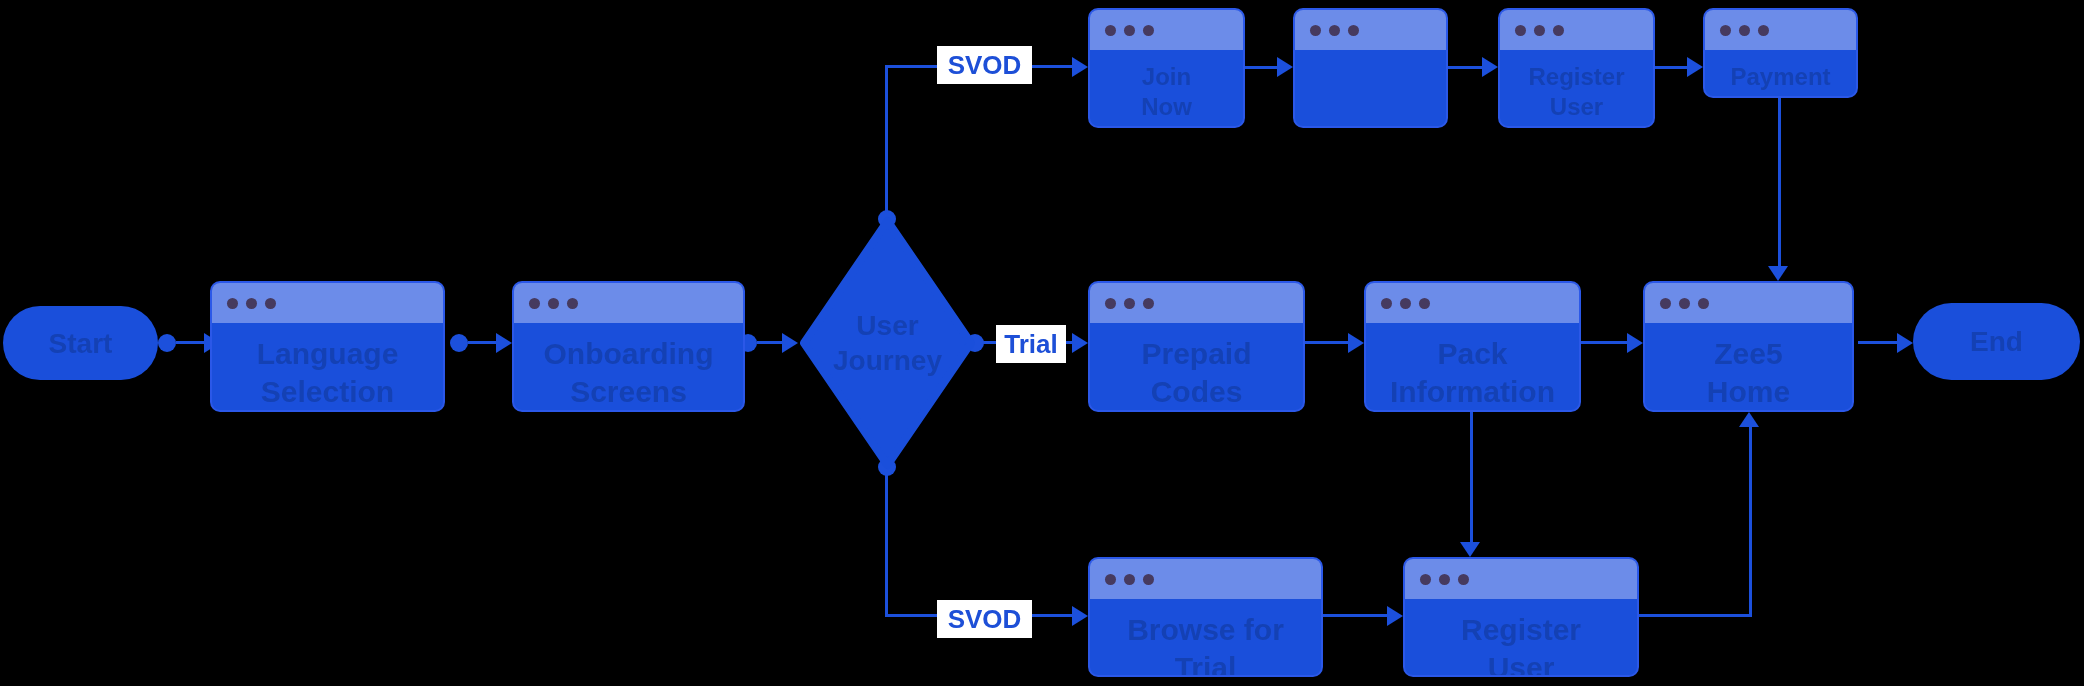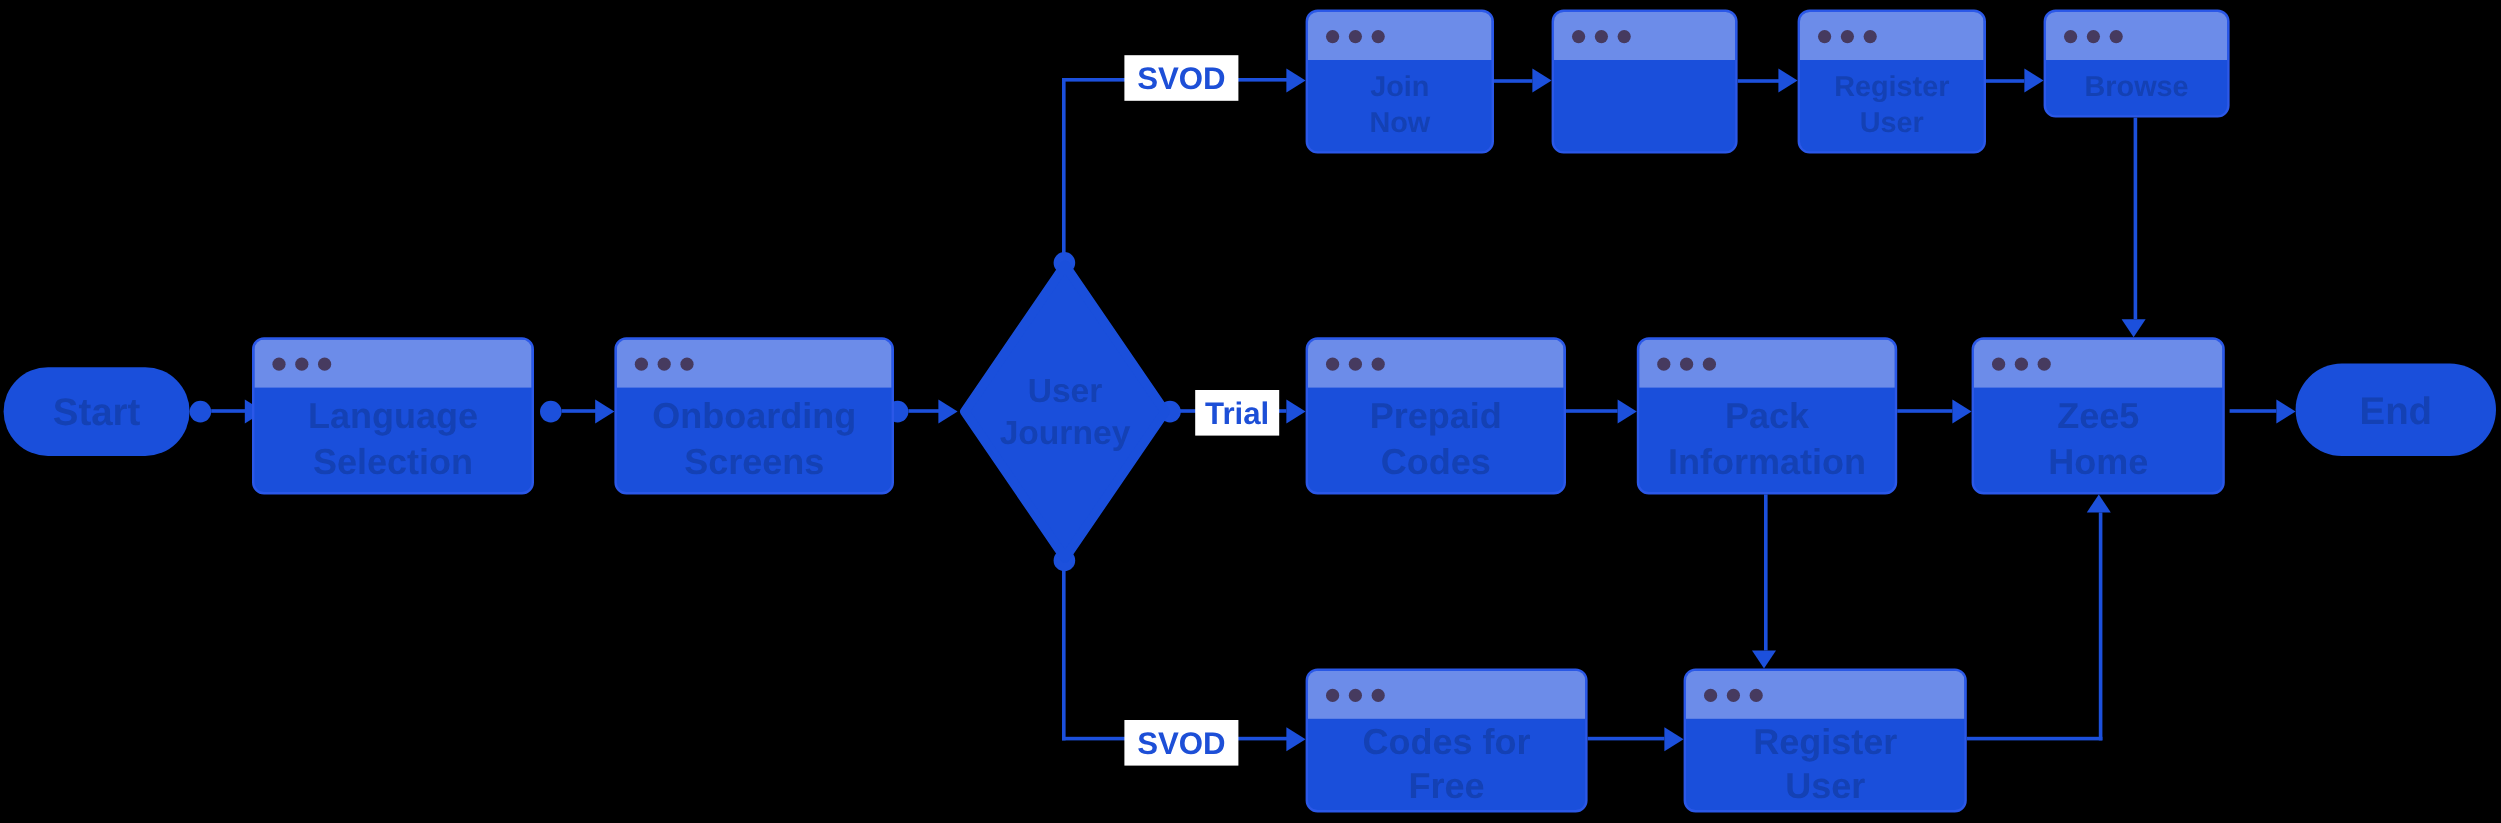--- a/index.html
+++ b/index.html
@@ -24,32 +24,32 @@
     background:var(--node_fill);border:2px solid var(--node_border);
     display:flex;flex-direction:column;z-index:3;
   }
   .node .titlebar{
     height:40px;flex:none;background:var(--header_fill);
     display:flex;align-items:center;padding-left:15px;gap:8px;
   }
   .wdot{width:11px;height:11px;border-radius:50%;background:var(--window_dots);flex:none;}
   .node .body{
     flex:1;display:flex;align-items:center;justify-content:center;text-align:center;
-    padding:0 26px;
+    padding:12px 26px;
   }
   .node-label{
     font-weight:bold;color:var(--node_text);font-size:30px;line-height:1.25;
   }
   .node.sm .node-label{font-size:24px;}
   
   .pill{
     position:absolute;border-radius:999px;background:var(--node_fill);
     display:flex;align-items:center;justify-content:center;z-index:3;
   }
-  .pill .node-label{font-size:32px;}
+  .pill .node-label{font-size:28px;}
   
   .decision{position:absolute;z-index:3;}
   .decision svg{display:block;}
   .decision polygon{fill:var(--node_fill);stroke:var(--node_fill);stroke-width:8;stroke-linejoin:round;}
   .decision .node-label{
     position:absolute;inset:0;display:flex;align-items:center;justify-content:center;
     text-align:center;font-size:28px;padding:0 34px;
   }
   
   .h-line,.v-line{position:absolute;background:var(--connector);z-index:1;}
@@ -165,21 +165,21 @@
   <div class="h-line" style="left:1655px;top:66px;width:32px"></div>
   <div class="arrow-r" style="left:1687px;top:57px"></div>
 
   <div class="node sm" style="left:1703px;top:8px;width:155px;height:90px">
     <div class="titlebar">
       <span class="wdot"></span>
       <span class="wdot"></span>
       <span class="wdot"></span>
     </div>
     <div class="body">
-      <span class="node-label">Browse</span>
+      <span class="node-label">Payment</span>
     </div>
   </div>
   <div class="v-line" style="left:1778px;top:98px;height:168px"></div>
   <div class="arrow-d" style="left:1768px;top:266px"></div>
 
   <div class="h-line" style="left:982px;top:341px;width:90px"></div>
   <div class="arrow-r" style="left:1072px;top:333px"></div>
   <div class="branch-label" style="left:996px;top:325px;width:70px;height:38px">
     <span>Trial</span>
   </div>
@@ -236,21 +236,21 @@
     <span>SVOD</span>
   </div>
 
   <div class="node" style="left:1088px;top:557px;width:235px;height:120px">
     <div class="titlebar">
       <span class="wdot"></span>
       <span class="wdot"></span>
       <span class="wdot"></span>
     </div>
     <div class="body">
-      <span class="node-label">Codes for Free</span>
+      <span class="node-label">Browse for Trial</span>
     </div>
   </div>
   <div class="h-line" style="left:1323px;top:614px;width:64px"></div>
   <div class="arrow-r" style="left:1387px;top:606px"></div>
 
   <div class="node" style="left:1403px;top:557px;width:236px;height:120px">
     <div class="titlebar">
       <span class="wdot"></span>
       <span class="wdot"></span>
       <span class="wdot"></span>

